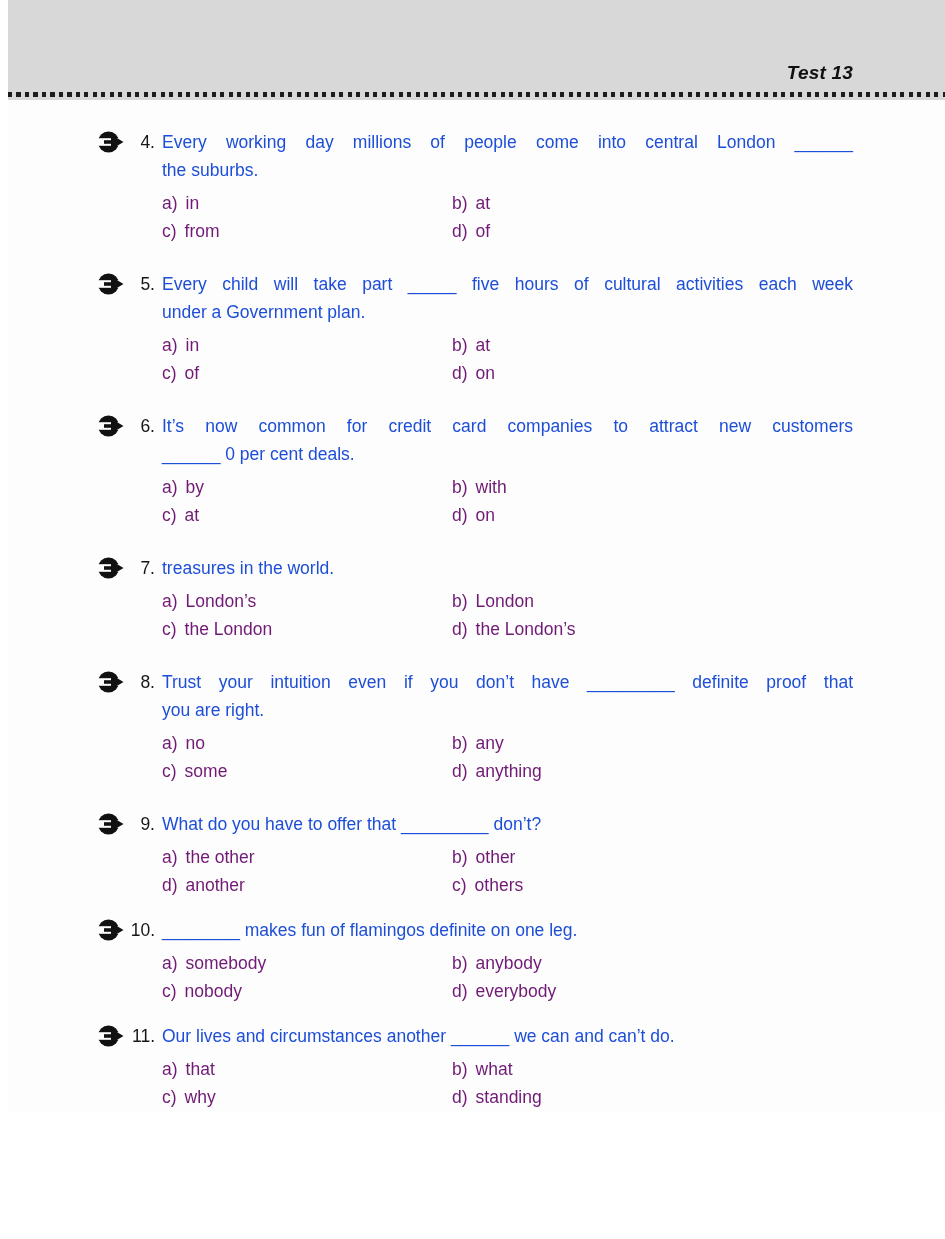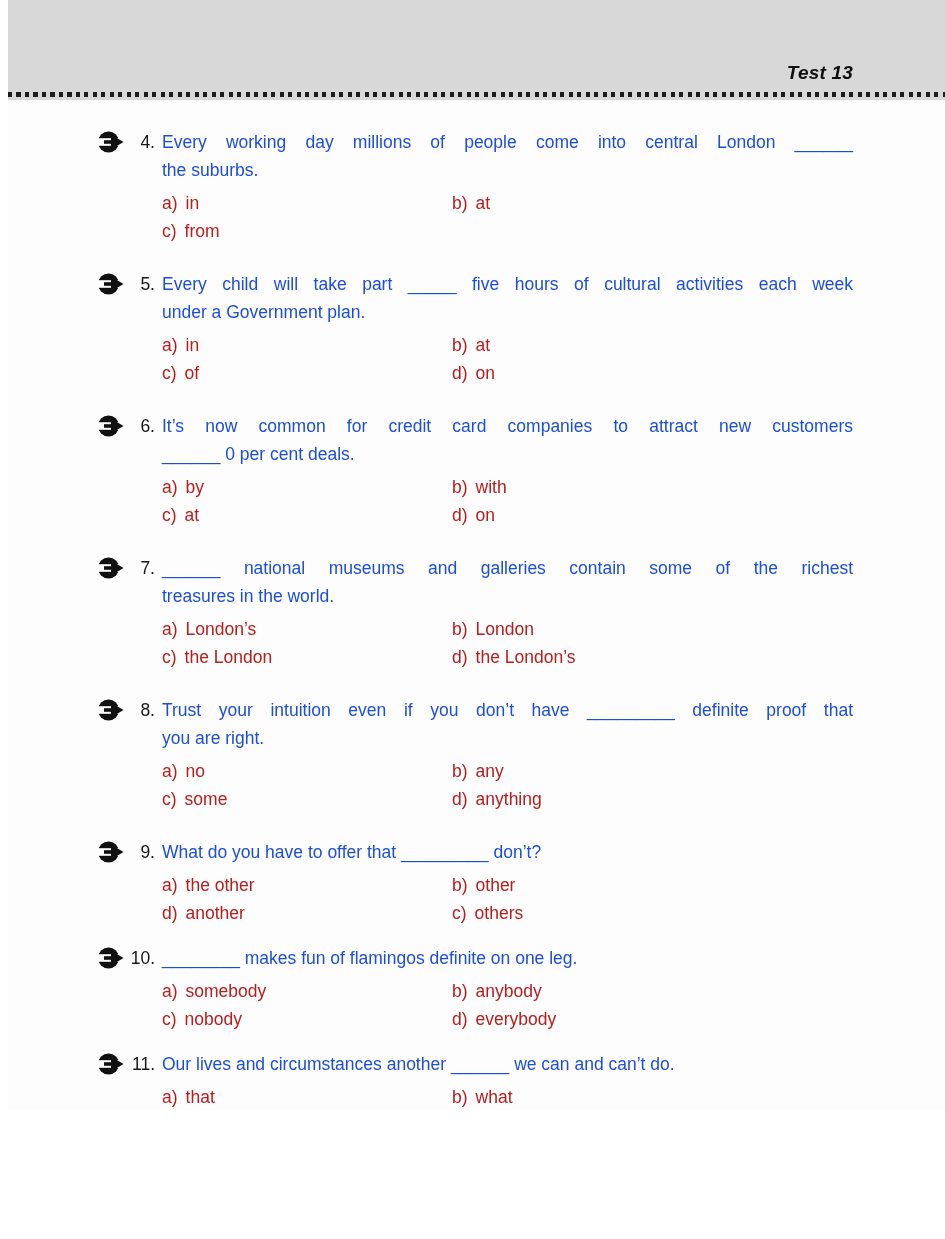--- a/index.html
+++ b/index.html
@@ -71,21 +71,21 @@
     text-justify:inter-word;
   }
   .options {
     display:grid;
     grid-template-columns:290px auto;
     margin-top:5px;
   }
   .opt {
     font-size:17.5px;
     line-height:28px;
-    color:#b91c1c;
+    color:#701a75;
   }
   .opt-label { margin-right:8px; }
   
   .page-tab {
     position:absolute;
     left:442px; top:1155px; bottom:0;
     width:50px;
     background:#e5e5e5;
     border-radius:8px 8px 0 0;
     text-align:center;
@@ -116,20 +116,21 @@
         </svg>
       </span>
       <span class="q-num">4.</span>
       <div class="q-body">
         <div class="q-line just">Every working day millions of people come into central London ______</div>
         <div class="q-line">the suburbs.</div>
         <div class="options">
           <div class="opt"><span class="opt-label">a)</span><span>in</span></div>
           <div class="opt"><span class="opt-label">b)</span><span>at</span></div>
           <div class="opt"><span class="opt-label">c)</span><span>from</span></div>
+          <div class="opt"><span class="opt-label">d)</span><span>of</span></div>
         </div>
       </div>
     </div>
 
     <div class="question">
       <span class="q-icon">
         <svg width="27" height="22" viewBox="0 0 27 22" aria-hidden="true">
           <circle cx="10.5" cy="11" r="10.5" fill="#111"></circle>
           <rect x="0" y="7.2" width="27" height="7.6" fill="#fdfdfd"></rect>
           <rect x="6" y="9.2" width="8" height="3.6" fill="#111"></rect>
@@ -175,21 +176,20 @@
       <span class="q-icon">
         <svg width="27" height="22" viewBox="0 0 27 22" aria-hidden="true">
           <circle cx="10.5" cy="11" r="10.5" fill="#111"></circle>
           <rect x="0" y="7.2" width="27" height="7.6" fill="#fdfdfd"></rect>
           <rect x="6" y="9.2" width="8" height="3.6" fill="#111"></rect>
           <polygon points="13,3.5 13,18.5 25.5,11" fill="#111"></polygon>
         </svg>
       </span>
       <span class="q-num">7.</span>
       <div class="q-body">
-        <div class="q-line just">______ national museums and galleries contain some of the richest</div>
         <div class="q-line">treasures in the world.</div>
         <div class="options">
           <div class="opt"><span class="opt-label">a)</span><span>London’s</span></div>
           <div class="opt"><span class="opt-label">b)</span><span>London</span></div>
           <div class="opt"><span class="opt-label">c)</span><span>the London</span></div>
           <div class="opt"><span class="opt-label">d)</span><span>the London’s</span></div>
         </div>
       </div>
     </div>
 

